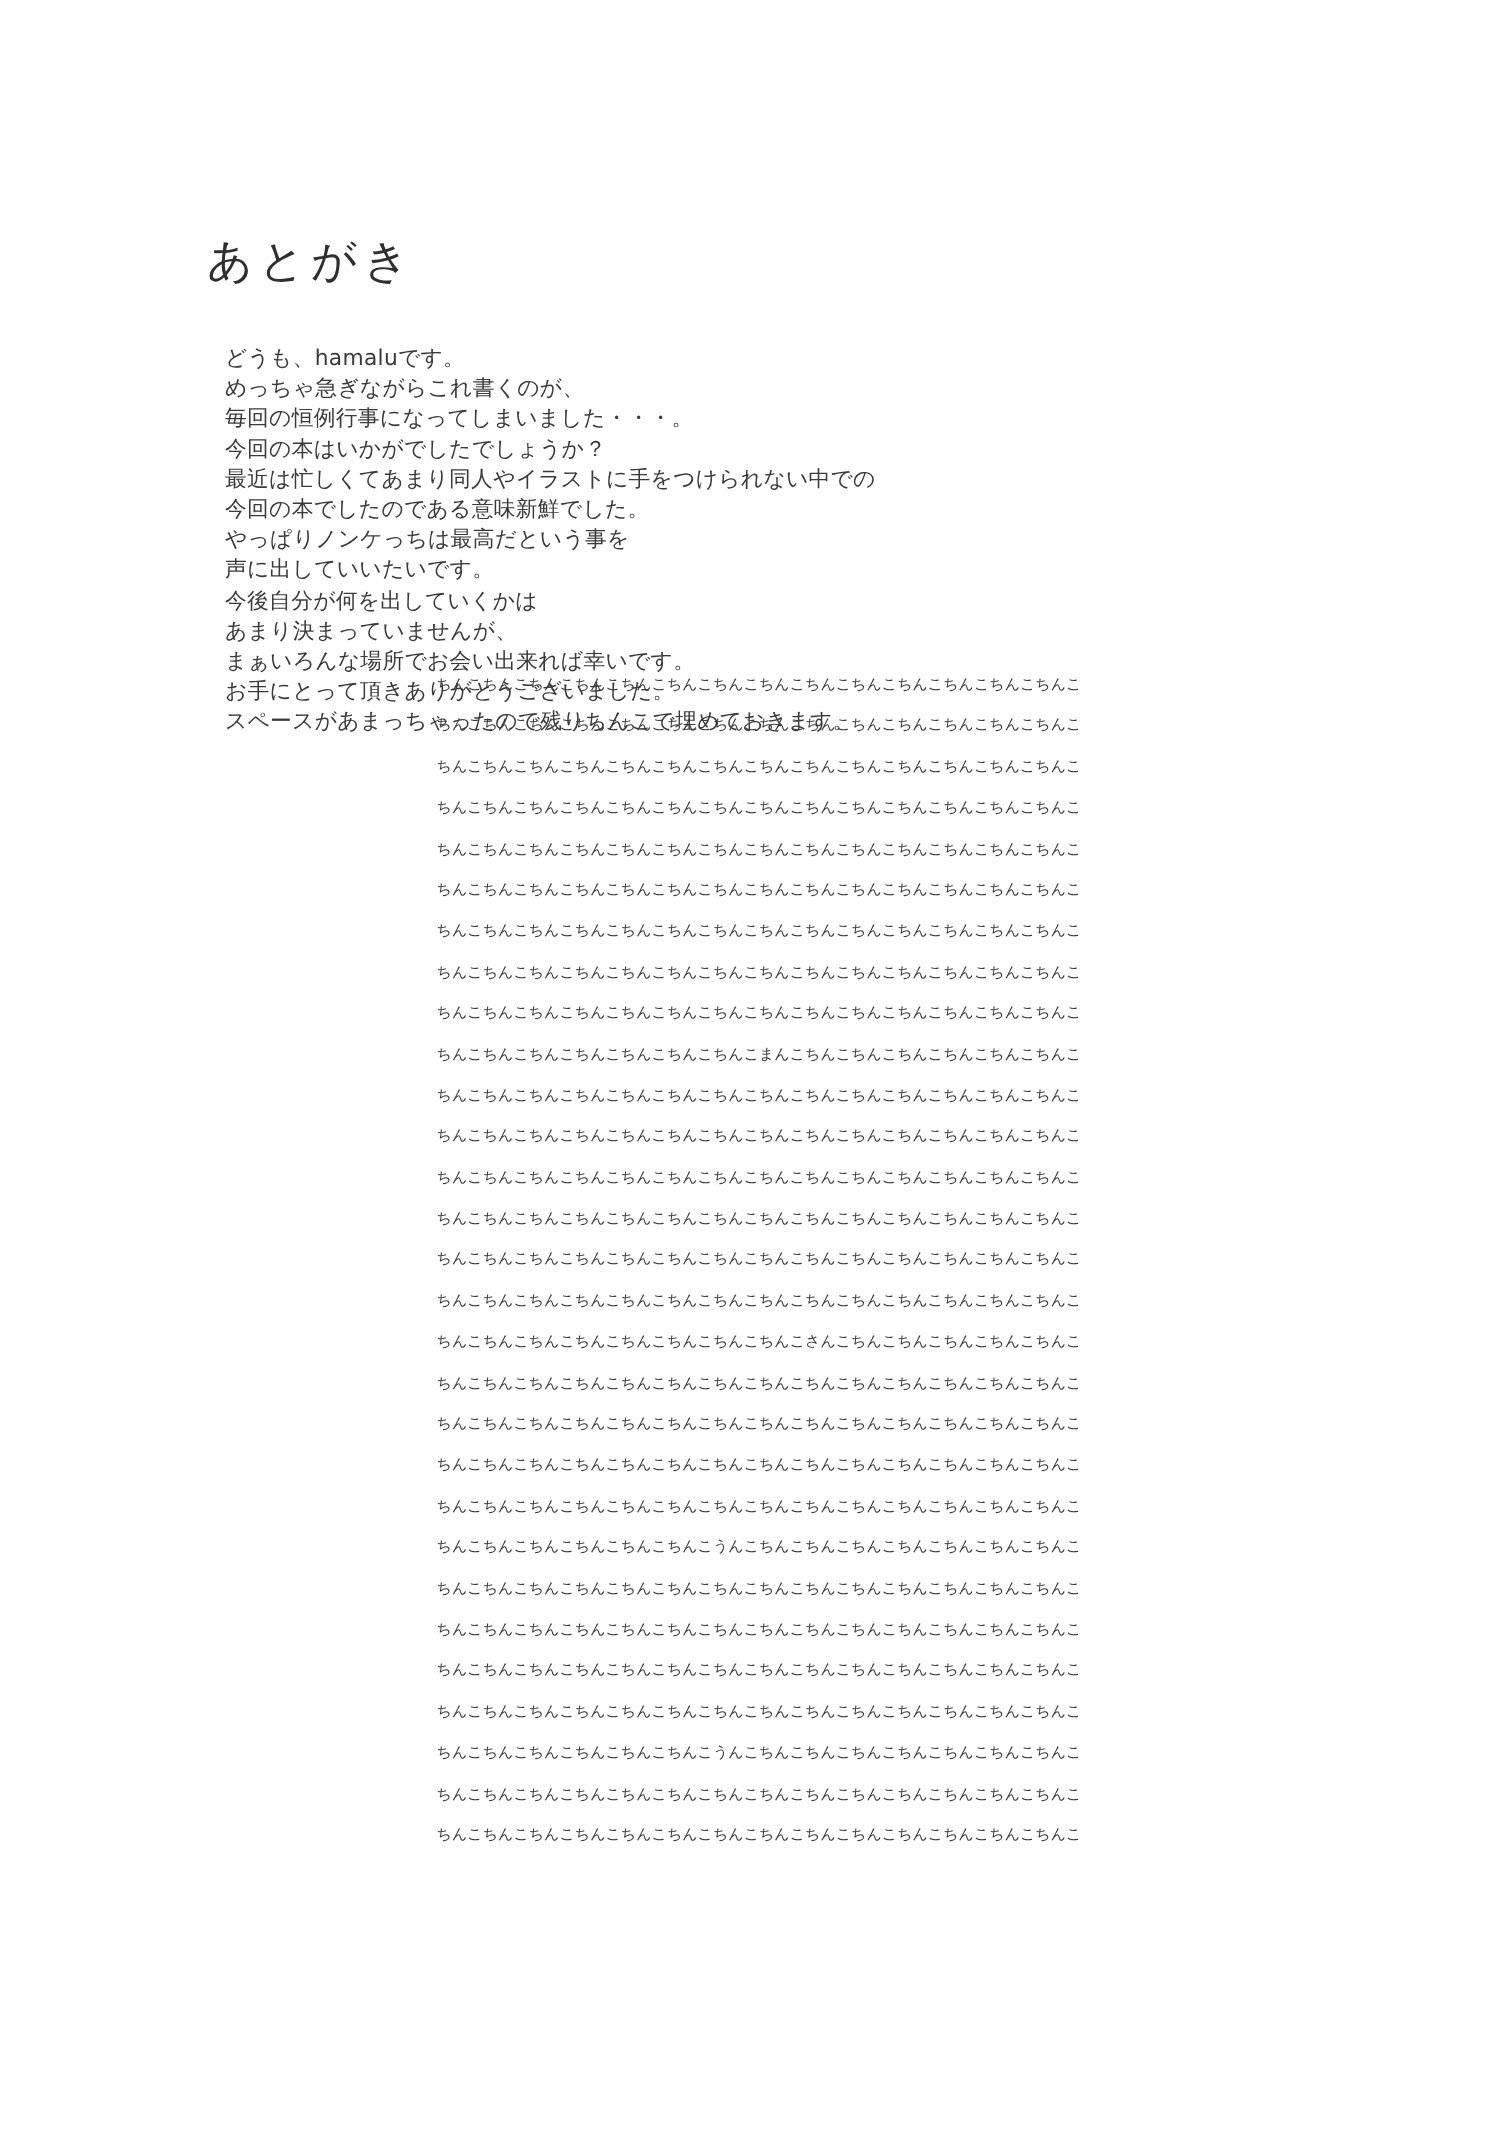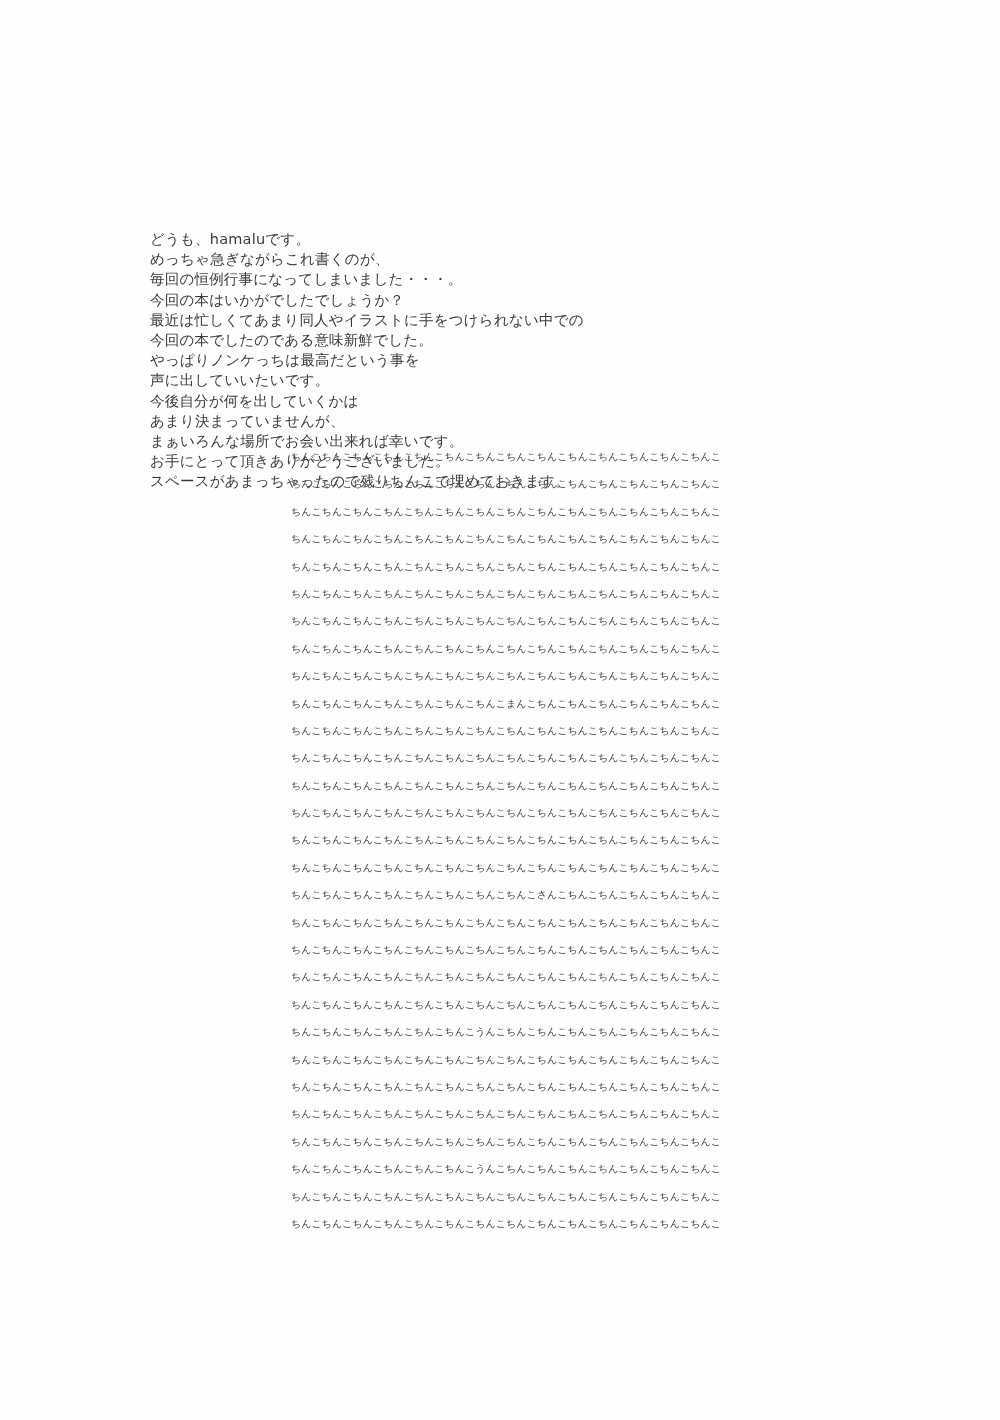--- a/index.html
+++ b/index.html
@@ -57,20 +57,21 @@
   .filler-line {
     display: block;
     height: 27.4px;
   }
 </style>
 </head>
 <body>
 
 <div class="page">
 
+  <h1 class="afterword-title">あとがき</h1>
 
   <div class="body-text">どうも、hamaluです。
 めっちゃ急ぎながらこれ書くのが、
 毎回の恒例行事になってしまいました・・・。
 今回の本はいかがでしたでしょうか？
 最近は忙しくてあまり同人やイラストに手をつけられない中での
 今回の本でしたのである意味新鮮でした。
 やっぱりノンケっちは最高だという事を
 声に出していいたいです。
 今後自分が何を出していくかは

